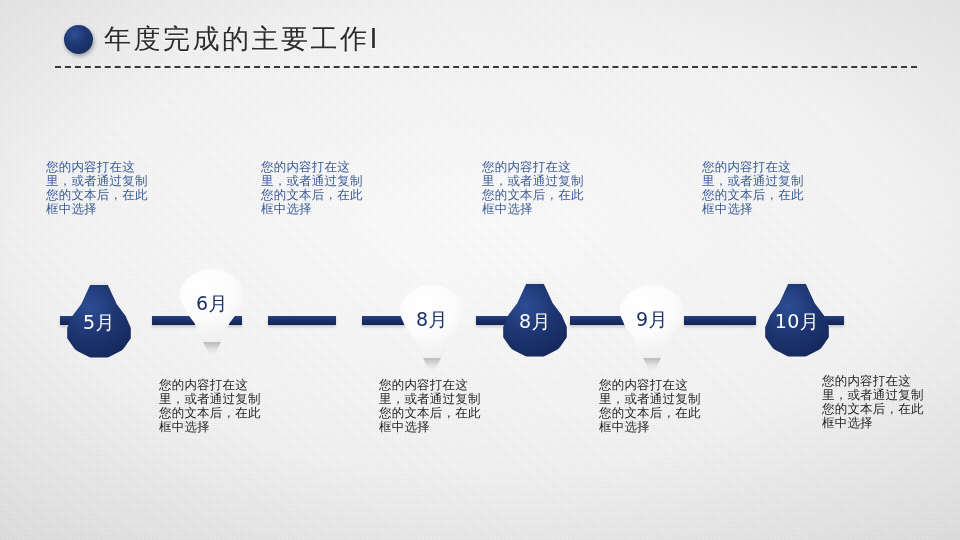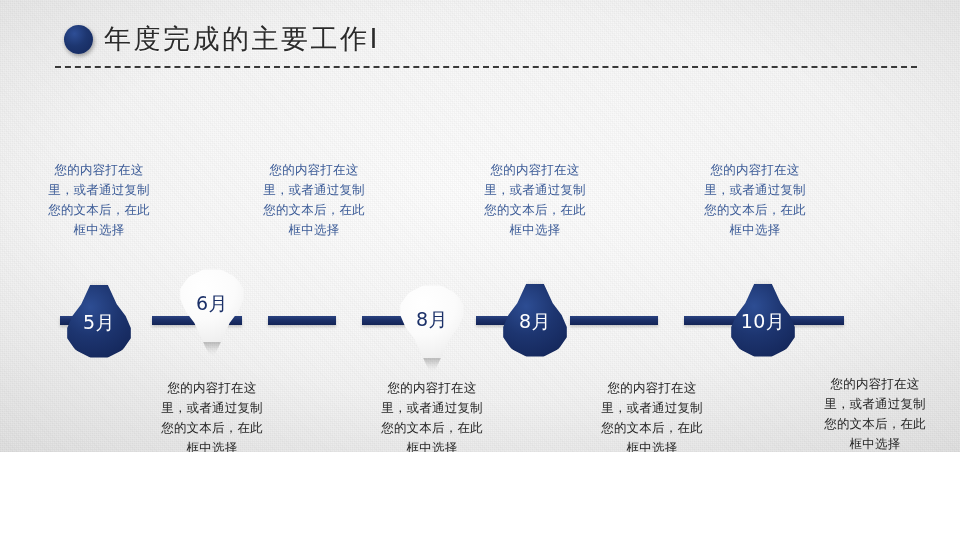--- a/index.html
+++ b/index.html
@@ -9,21 +9,21 @@
   body {
     width: 960px;
     height: 540px;
     overflow: hidden;
     font-family: "Liberation Sans", "DejaVu Sans", sans-serif;
   }
 
   #slide {
     position: relative;
     width: 960px;
-    height: 452px;
+    height: 540px;
     background:
       radial-gradient(ellipse 120% 95% at 50% 42%, #fdfdfd 0%, #f6f6f6 38%, #ececec 70%, #e0e0e0 100%);
     overflow: hidden;
   }
 
   
   #noise {
     position: absolute;
     inset: 0;
     pointer-events: none;
@@ -122,23 +122,23 @@
     clip-path: polygon(50% 126%, 74% 74%, 86% 58%, 93% 42%, 93% 28%, 82% 12%, 62% 2%, 38% 2%, 18% 12%, 7% 28%, 7% 42%, 14% 58%, 26% 74%);
     border-radius: 50% 50% 0 0 / 54% 54% 0 0;
     filter: drop-shadow(2px 4px 5px rgba(0,0,0,.28));
   }
   .pin.white .label { top: 23px; color: #1b3068; }
 
   
   .caption {
     position: absolute;
     width: 106px;
-    text-align: center;
+    text-align: left;
     font-size: 12.5px;
-    line-height: 20px;
+    line-height: 14px;
     letter-spacing: .2px;
     font-family: "DejaVu Sans", "Liberation Sans", sans-serif;
   }
   .caption.top    { color: #3a5a96; }
   .caption.bottom { color: #1f1f1f; }
 </style>
 </head>
 <body>
 
 <div id="slide">
@@ -172,21 +172,25 @@
       <div class="label">6月</div>
     </div>
     <div class="pin white" style="left:395px; top:284px;">
       <div class="bulb"></div>
       <div class="label">8月</div>
     </div>
     <div class="pin blue" style="left:498px; top:284px;">
       <div class="bulb"></div>
       <div class="label">8月</div>
     </div>
-    <div class="pin blue" style="left:726px; top:284px;">
+    <div class="pin white" style="left:615px; top:284px;">
+      <div class="bulb"></div>
+      <div class="label">9月</div>
+    </div>
+    <div class="pin blue" style="left:760px; top:284px;">
       <div class="bulb"></div>
       <div class="label">10月</div>
     </div>
 
     <div class="caption top" style="left:46px;  top:160px;">您的内容打在这里，或者通过复制您的文本后，在此框中选择</div>
     <div class="caption top" style="left:261px; top:160px;">您的内容打在这里，或者通过复制您的文本后，在此框中选择</div>
     <div class="caption top" style="left:482px; top:160px;">您的内容打在这里，或者通过复制您的文本后，在此框中选择</div>
     <div class="caption top" style="left:702px; top:160px;">您的内容打在这里，或者通过复制您的文本后，在此框中选择</div>
 
     <div class="caption bottom" style="left:159px; top:378px;">您的内容打在这里，或者通过复制您的文本后，在此框中选择</div>

